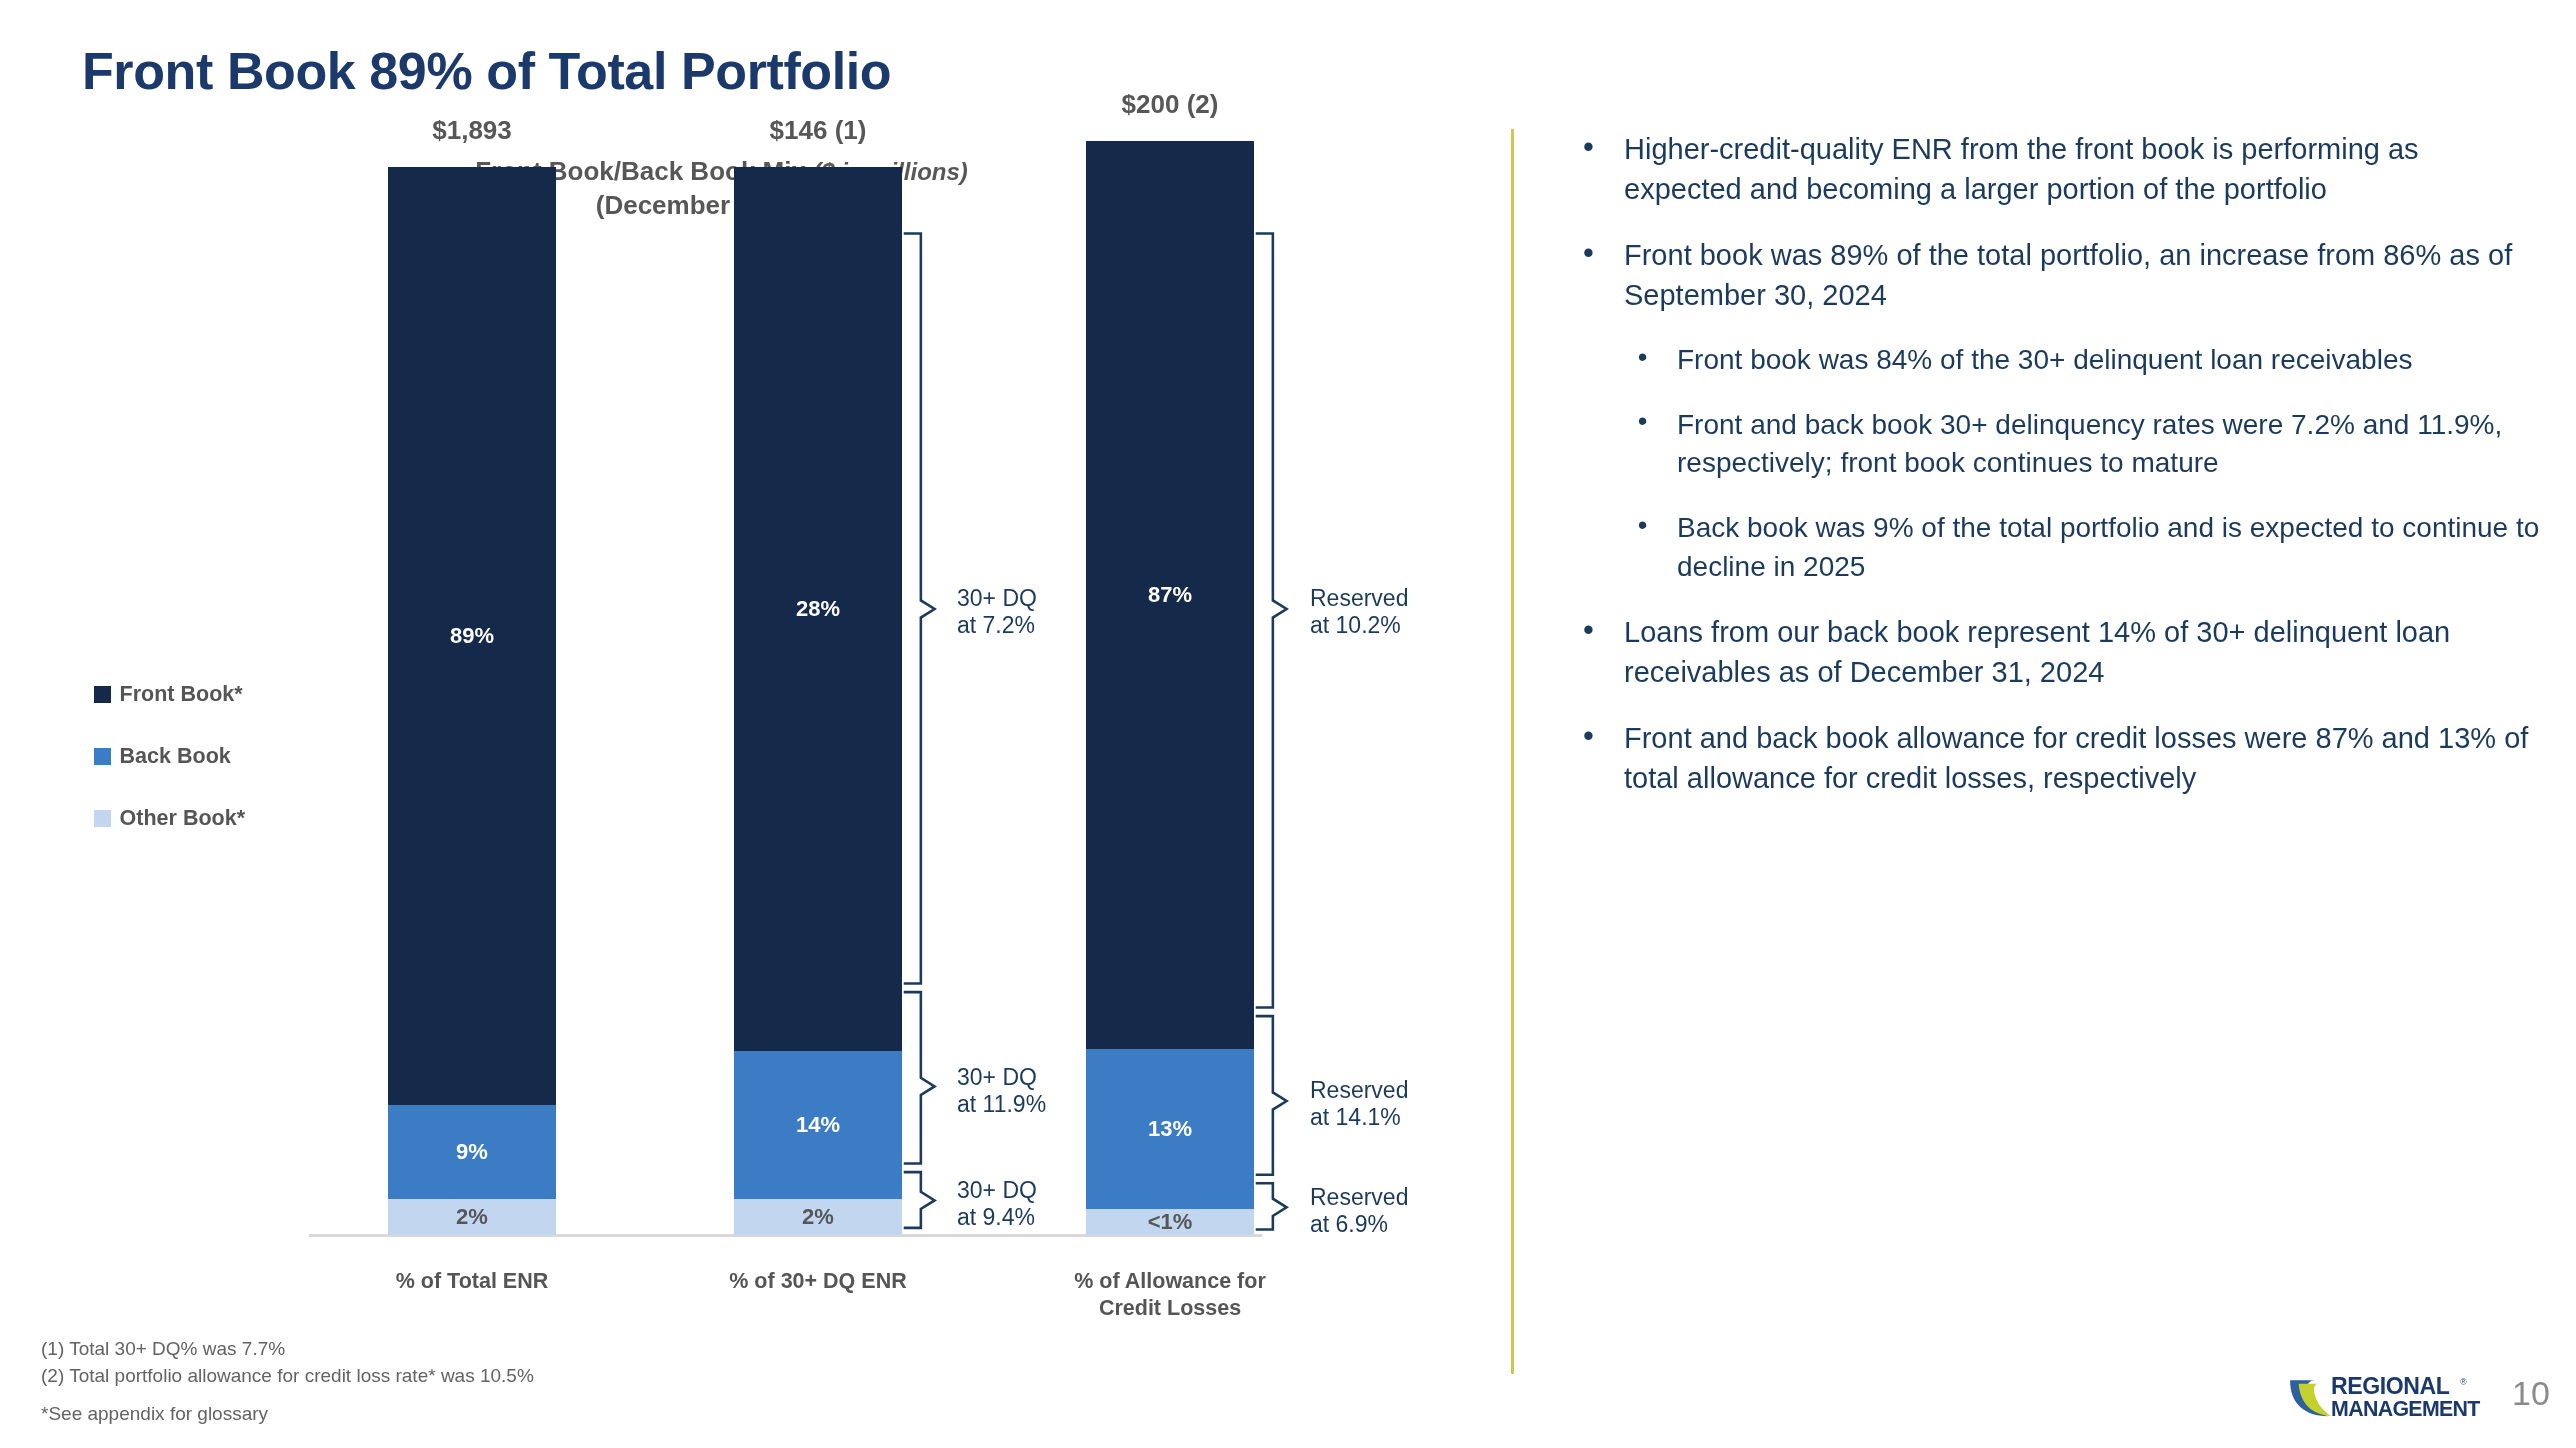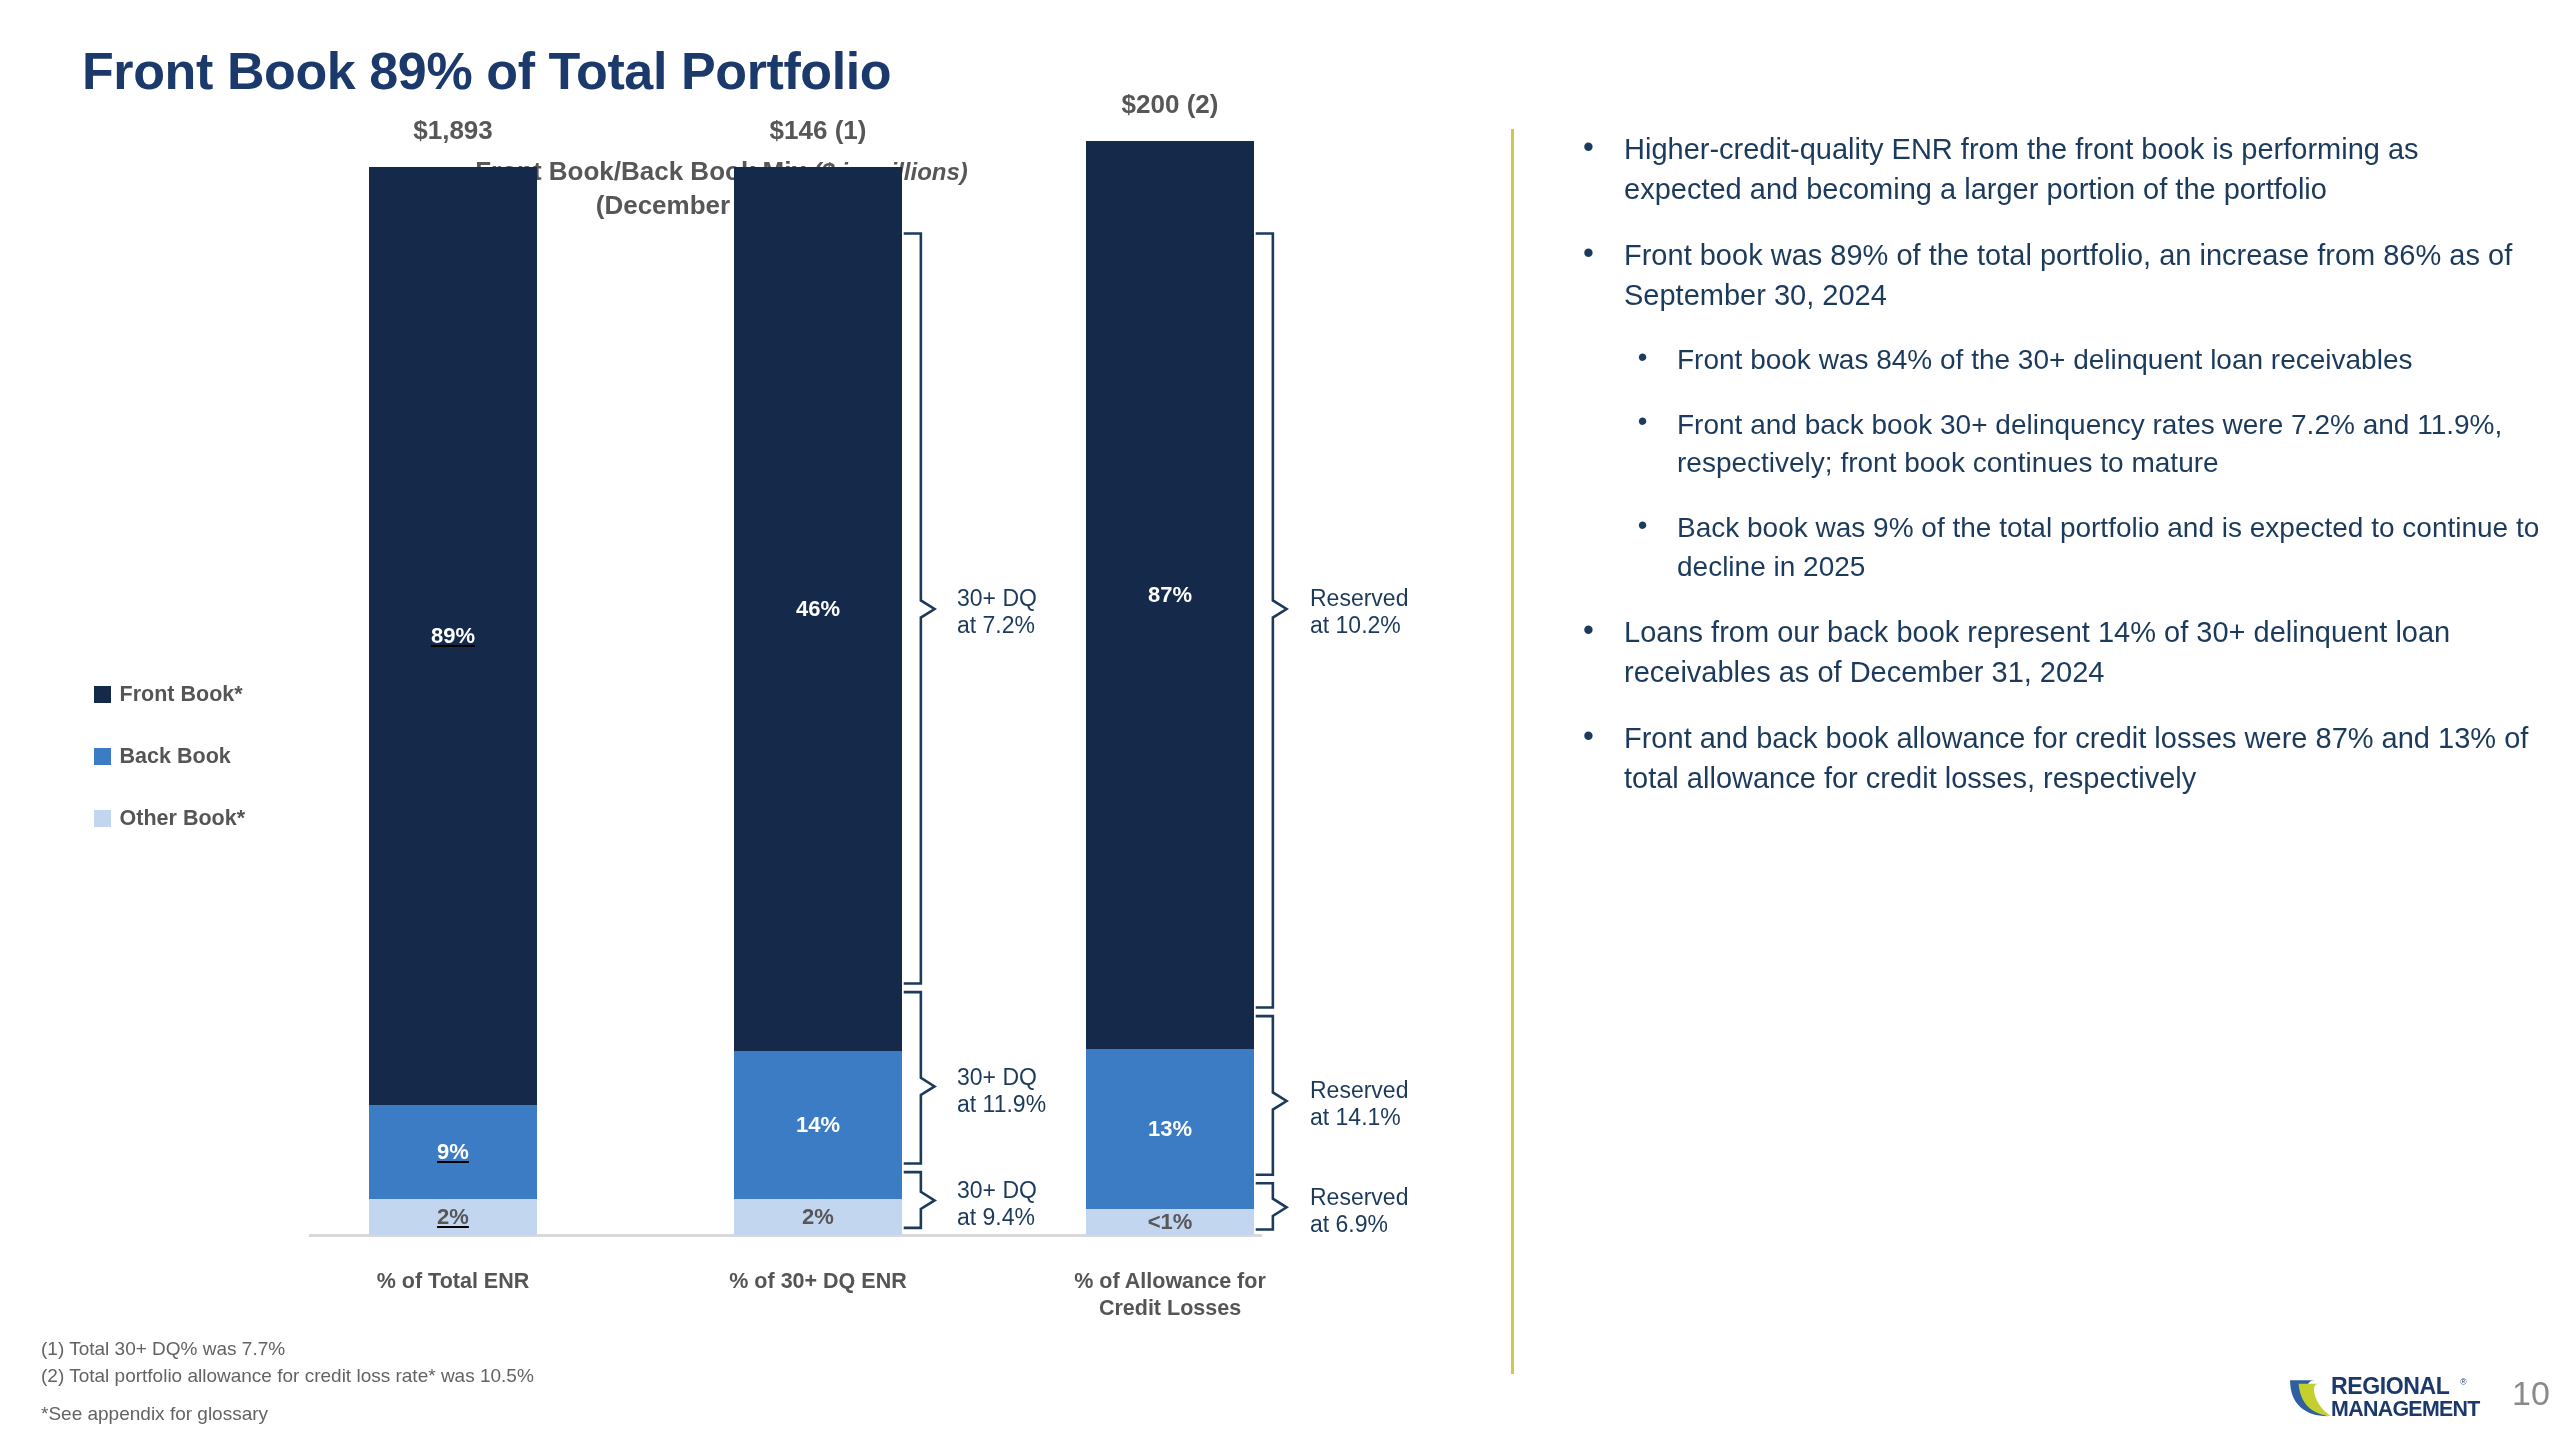--- a/index.html
+++ b/index.html
@@ -126,41 +126,41 @@
       </div>
       <div class="legend-row">
         <span class="legend-swatch" style="background:#c3d6f0"></span>
         <span class="legend-label">Other Book*</span>
       </div>
     </div>
 
     <div id="plot">
       <div id="axis-line"></div>
 
-      <div class="bar-group" style="left:86px;text-decoration:underline;">
+      <div class="bar-group" style="left:105px;">
         <div class="bar-total-label">$1,893</div>
         <div class="bar-stack">
           <div class="seg seg-front" style="height:938px;background:#15294b;">
             <span class="seg-label">89%</span>
           </div>
           <div class="seg seg-back" style="height:94px;background:#3b7cc4;">
             <span class="seg-label">9%</span>
           </div>
           <div class="seg seg-other" style="height:36px;background:#c3d6f0;">
             <span class="seg-label">2%</span>
           </div>
         </div>
         <div class="cat-label">% of Total ENR</div>
       </div>
 
       <div class="bar-group" style="left:451px;">
         <div class="bar-total-label">$146 (1)</div>
         <div class="bar-stack">
           <div class="seg seg-front" style="height:884px;background:#15294b;">
-            <span class="seg-label">46%</span>
+            <span class="seg-label">28%</span>
           </div>
           <div class="seg seg-back" style="height:148px;background:#3b7cc4;">
             <span class="seg-label">14%</span>
           </div>
           <div class="seg seg-other" style="height:36px;background:#c3d6f0;">
             <span class="seg-label">2%</span>
           </div>
         </div>
         <div class="cat-label">% of 30+ DQ ENR</div>
       </div>

